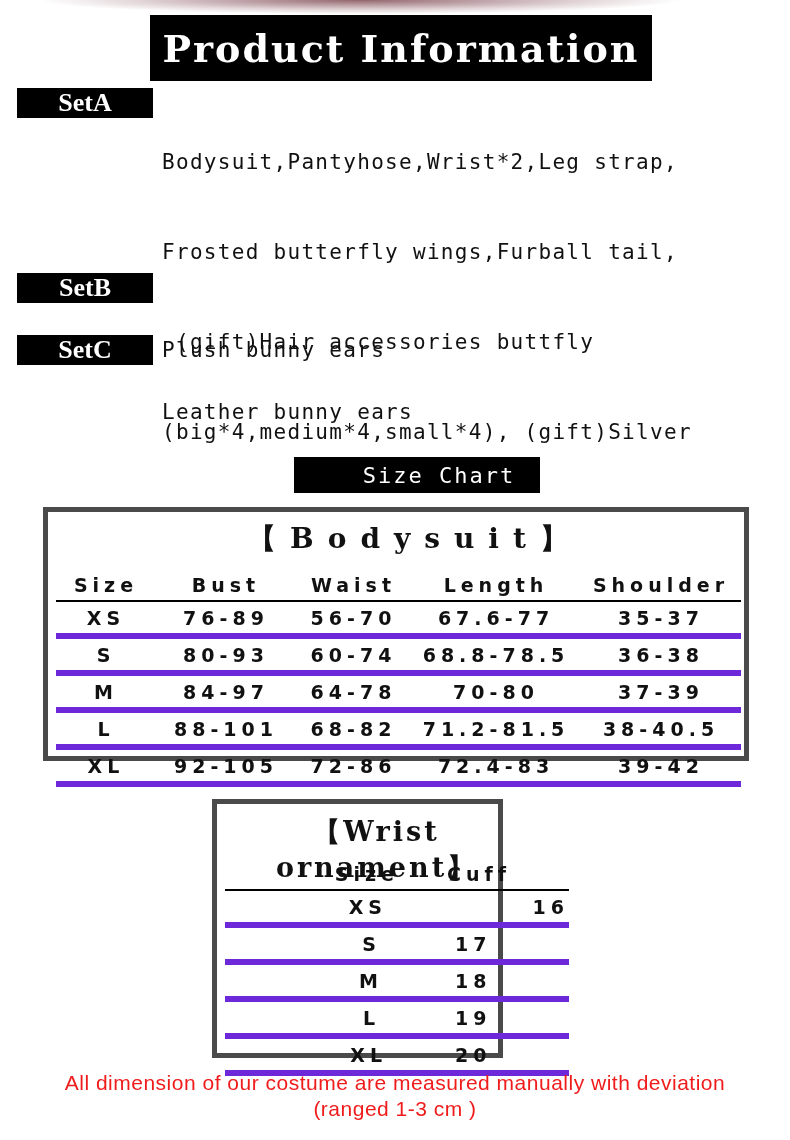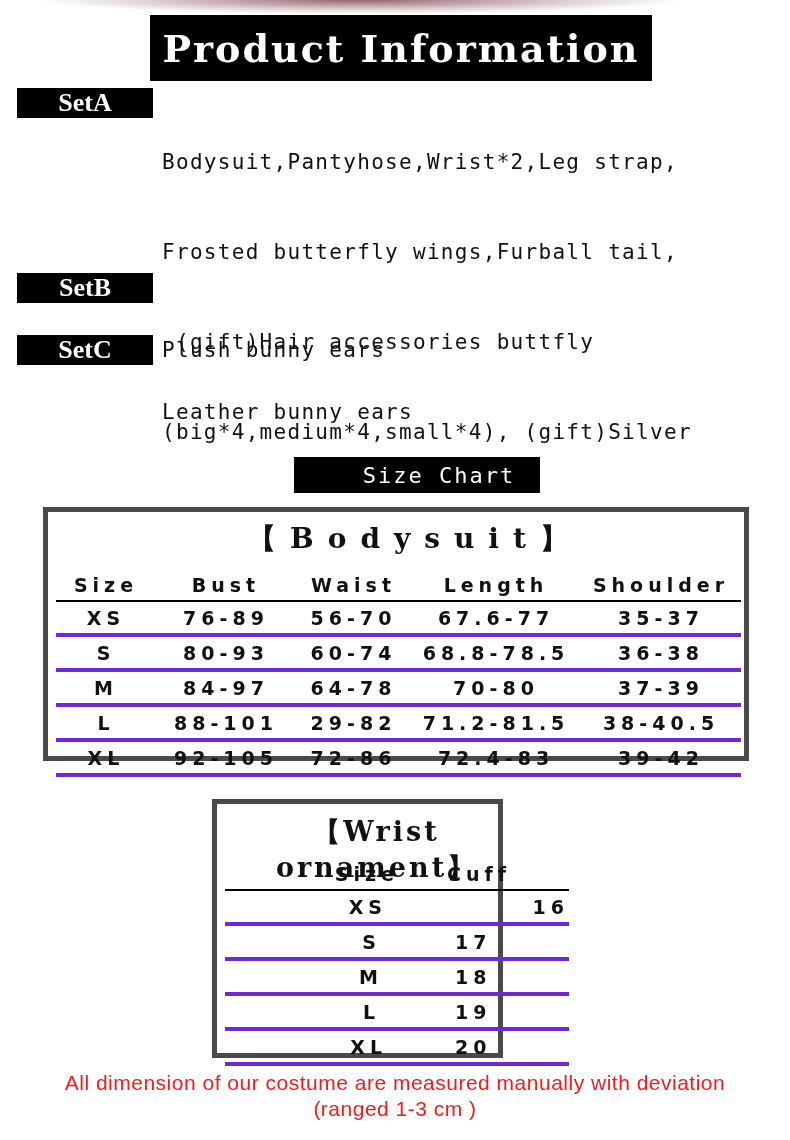--- a/index.html
+++ b/index.html
@@ -41,21 +41,21 @@
       position: absolute; left: 0; right: 0; text-align: center;
       font-family: "DejaVu Serif", serif; font-weight: bold; color: #111; padding-left: 38px;
     }
     table { position: absolute; border-collapse: collapse; }
     th, td {
       font-family: "DejaVu Sans", sans-serif; font-weight: bold; font-size: 19px;
       letter-spacing: 5px; text-align: center; padding: 0; height: 31px;
     }
     th { height: 30px; }
     thead tr th { border-bottom: 2px solid #000; }
-    tbody tr td { border-bottom: 4px solid #6d28d9; }
+    tbody tr td { border-bottom: 6px solid #6d28d9; }
     .note {
       position: absolute; left: 0; width: 790px; text-align: center;
       color: #f01c1c; font-family: "Liberation Sans", sans-serif; font-size: 21px; letter-spacing: 0.5px;
     }
   </style>
 </head>
 <body>
 
 <div class="top-blur"></div>
 
@@ -119,21 +119,21 @@
       <tr>
         <td>M</td>
         <td>84-97</td>
         <td>64-78</td>
         <td>70-80</td>
         <td>37-39</td>
       </tr>
       <tr>
         <td>L</td>
         <td>88-101</td>
-        <td>29-82</td>
+        <td>68-82</td>
         <td>71.2-81.5</td>
         <td>38-40.5</td>
       </tr>
       <tr>
         <td>XL</td>
         <td>92-105</td>
         <td>72-86</td>
         <td>72.4-83</td>
         <td>39-42</td>
       </tr>

